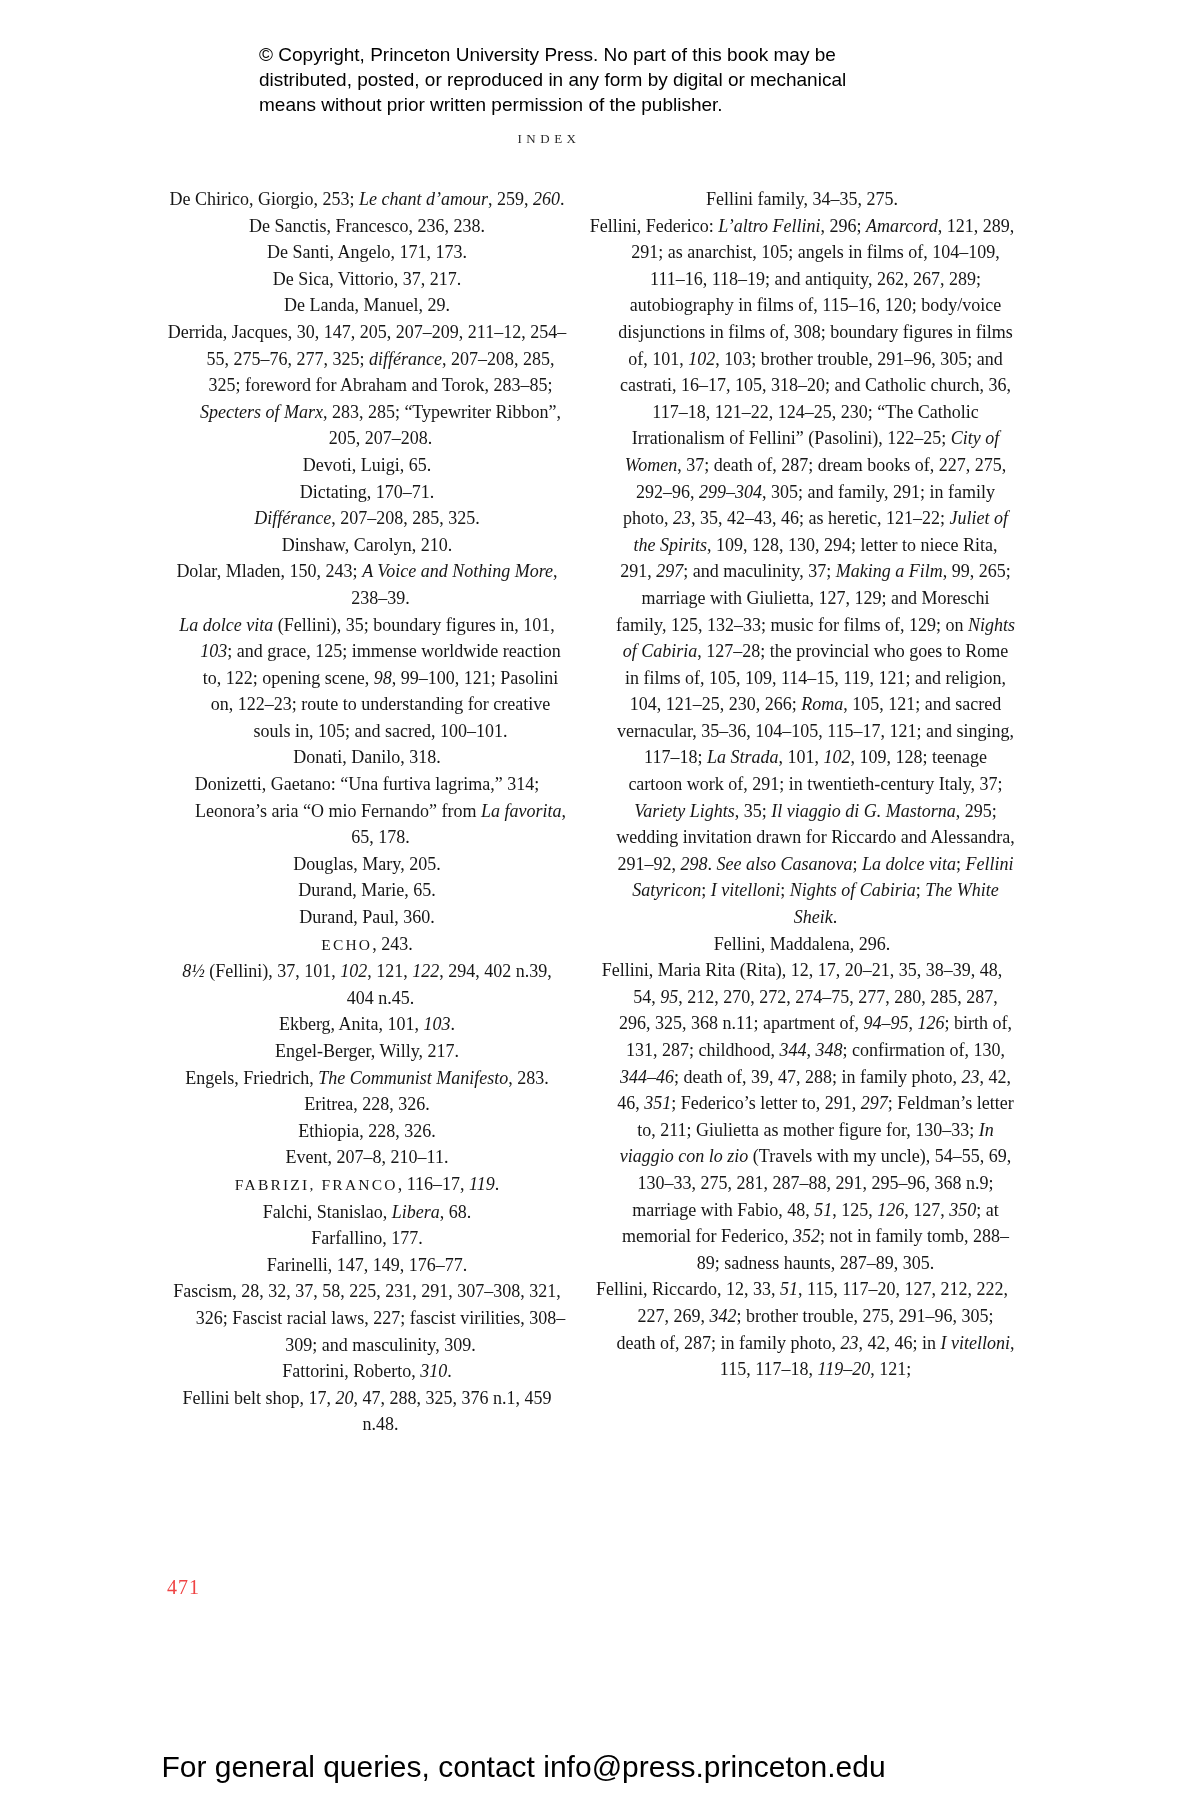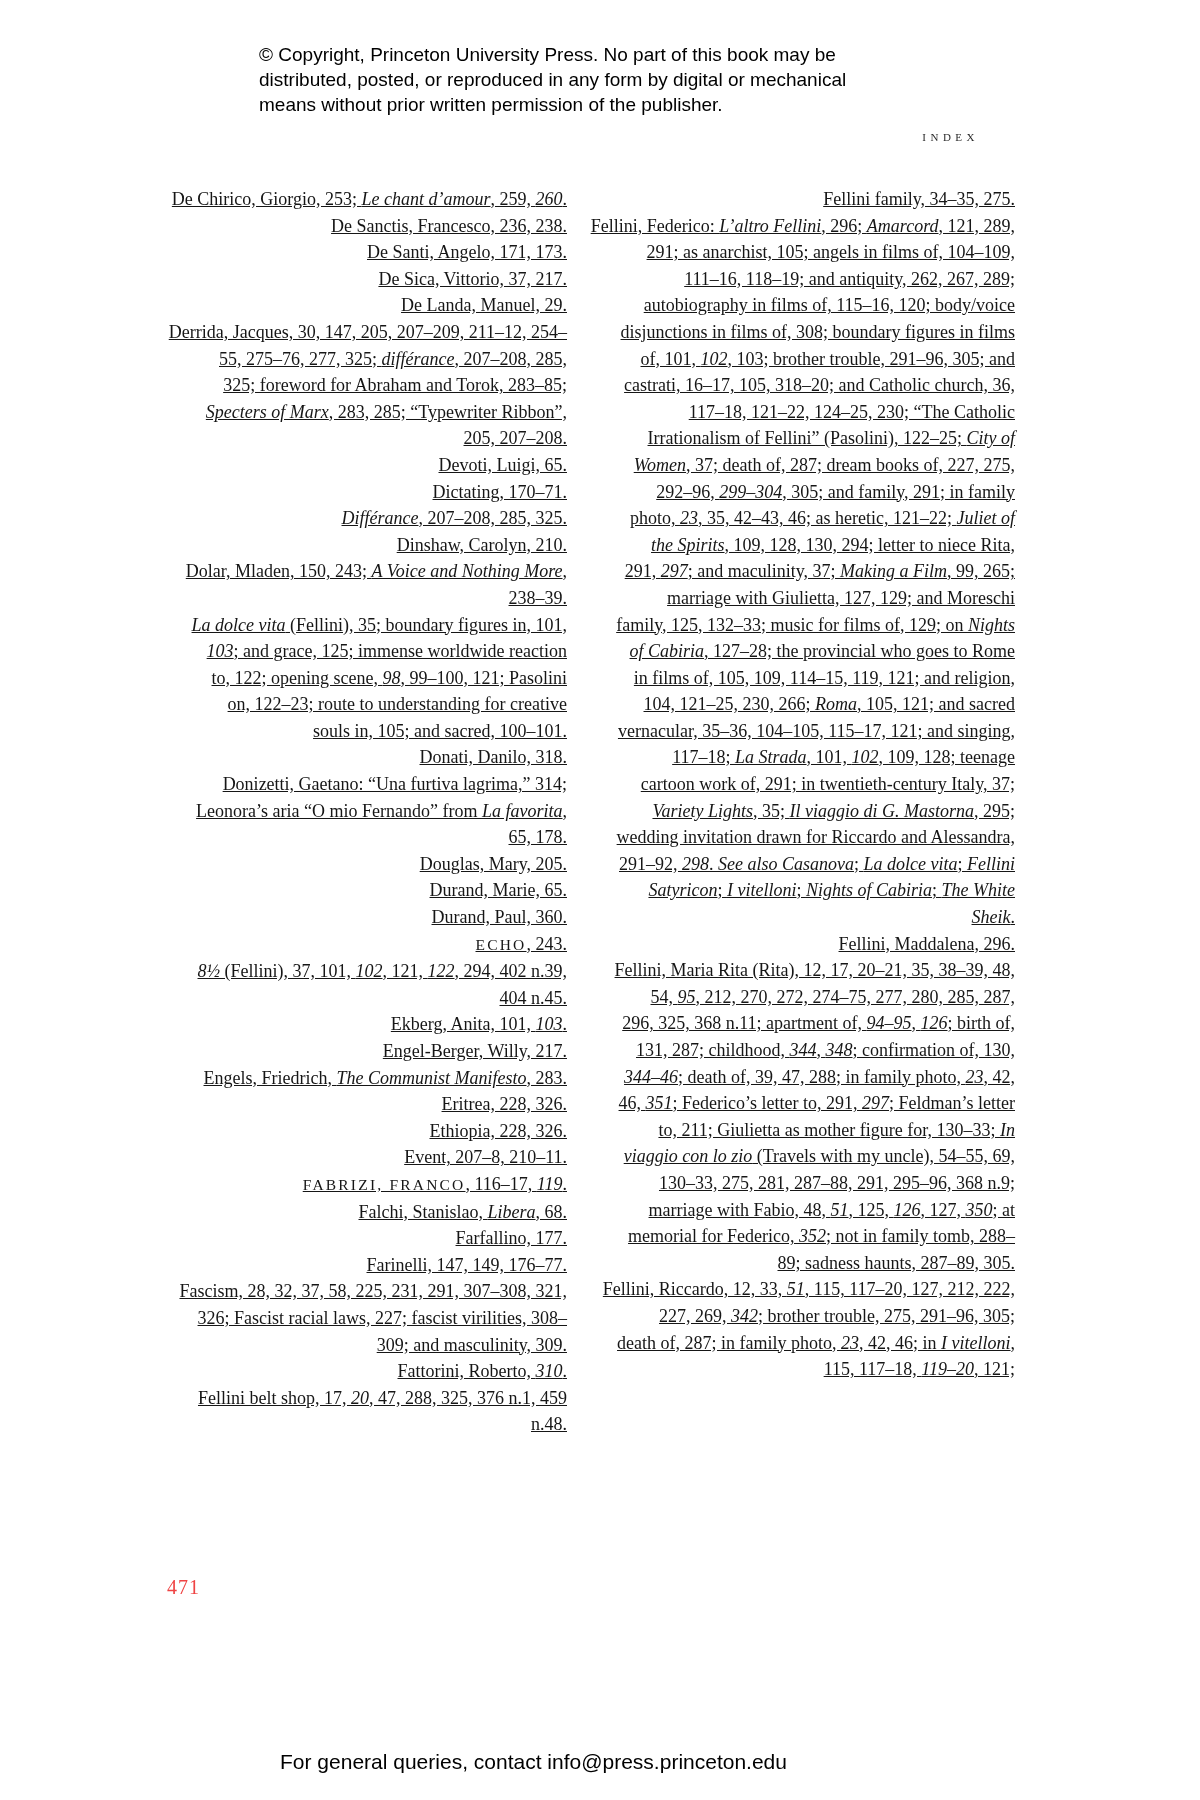--- a/index.html
+++ b/index.html
@@ -19,25 +19,25 @@
     left: 259px;
     top: 18px;
     font-family: "Liberation Sans", "DejaVu Sans", sans-serif;
     font-size: 19px;
     line-height: 25px;
     color: #000;
     margin-top: 24px;
   }
   .index-heading {
     position: absolute;
-    left: 179px;
+    left: 149px;
     top: 131px;
     width: 800px;
-    text-align: right;
-    font-size: 11px;
+    text-align: center;
+    font-size: 13px;
     letter-spacing: 4.5px;
     color: #2a2a2a;
   }
   .col {
     position: absolute;
     top: 186px;
   }
   .col-left {
     left: 167px;
     width: 400px;
@@ -45,22 +45,21 @@
   .col-right {
     left: 589px;
     width: 426px;
   }
   .entry {
     margin: 0;
     padding-left: 27px;
     text-indent: -27px;
     font-size: 18px;
     line-height: 26.6px;
-    text-align: right;
-    text-decoration: underline;
+    text-align: center;
   }
   .section-gap {
   }
   .it {
     font-style: italic;
   }
   .sc {
     font-size: 15.5px;
     letter-spacing: 2.2px;
   }
@@ -74,23 +73,22 @@
     letter-spacing: 1px;
     color: #ef4444;
   }
   .footer {
     position: absolute;
     left: 0;
     top: 1750px;
     width: 1047px;
     text-align: center;
     font-family: "Liberation Sans", "DejaVu Sans", sans-serif;
-    font-size: 21px;
+    font-size: 30px;
     color: #000;
-    padding-left: 10px;
   }
 </style>
 </head>
 <body>
 
 <div class="copyright">
   <div>© Copyright, Princeton University Press. No part of this book may be</div>
   <div>distributed, posted, or reproduced in any form by digital or mechanical</div>
   <div>means without prior written permission of the publisher.</div>
 </div>

